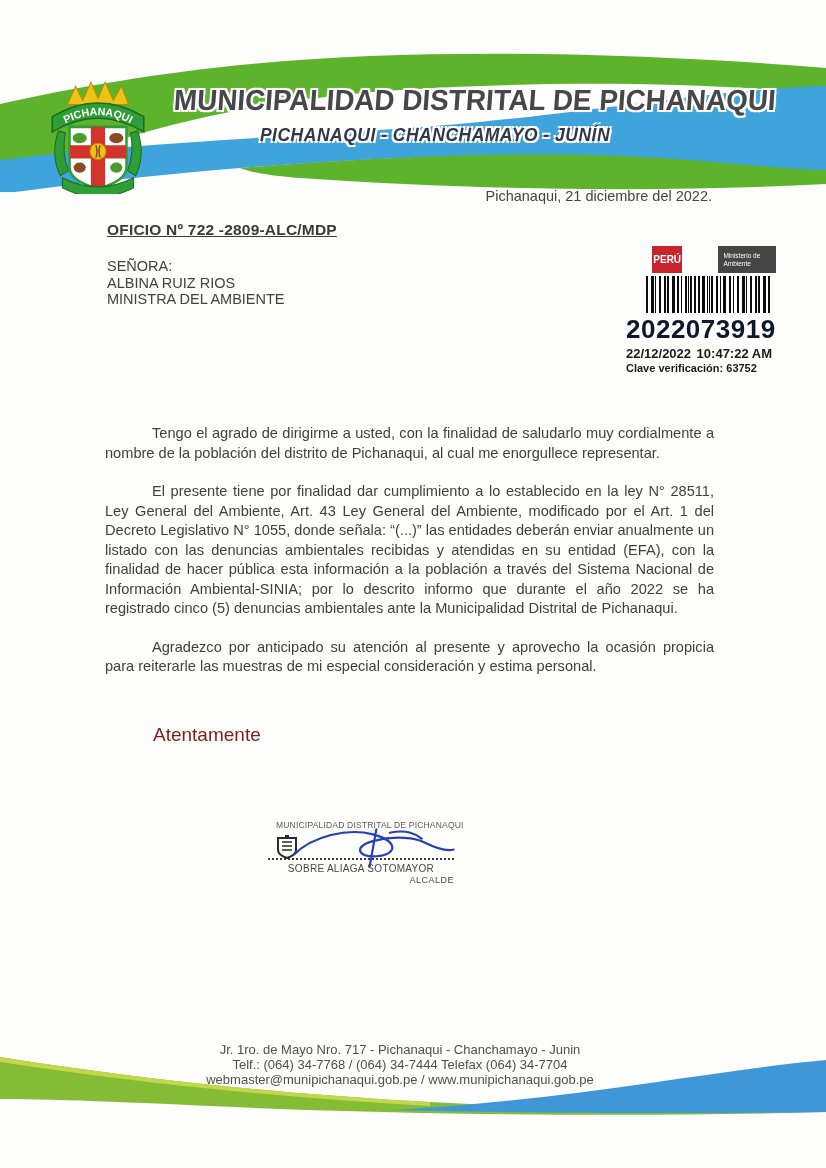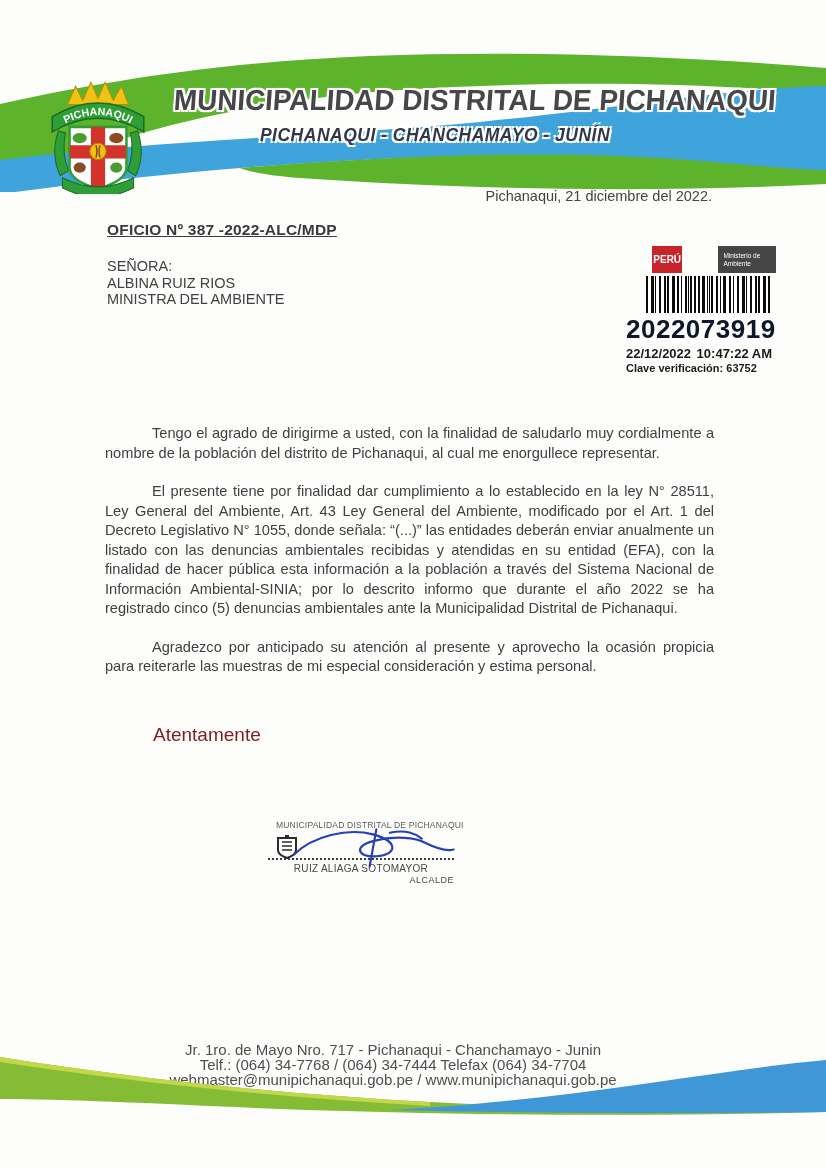--- a/index.html
+++ b/index.html
@@ -58,22 +58,22 @@
   .stamp-datetime { display:flex; justify-content:space-between; width:146px; font-size:13px; font-weight:bold; color:#1a1a1a; margin-top:1px; }
   .stamp-clave { width:156px; font-size:11px; font-weight:bold; color:#1a1a1a; margin-top:1px; }
   
   .sig-stamp-text { position:absolute; left:276px; top:820px; width:180px; font-size:8.5px; letter-spacing:0.2px; color:#5a5a5a; white-space:nowrap; }
   .sig-emblem { position:absolute; left:272px; top:834px; width:30px; height:26px; }
   .sig-scribble { position:absolute; left:288px; top:826px; width:170px; height:42px; }
   .sig-dots { position:absolute; left:268px; top:858px; width:186px; border-top:2px dotted #3c3c3c; }
   .sig-name { position:absolute; left:268px; top:863px; width:186px; text-align:center; font-size:10px; color:#474747; letter-spacing:0.3px; }
   .sig-role { position:absolute; left:268px; top:875px; width:186px; text-align:right; font-size:9px; color:#474747; letter-spacing:0.5px; }
   
-  .footer-text { position:absolute; left:113px; top:1042px; width:560px; text-align:center;
-                 font-size:15px; line-height:15px; color:#4f4f4f; }
+  .footer-text { position:absolute; left:120px; top:1042px; width:560px; text-align:center;
+                 font-size:13px; line-height:15px; color:#4f4f4f; }
   .footer-waves { position:absolute; left:0; top:1052px; width:826px; height:72px; }
 </style>
 </head>
 <body>
 
 <div class="page">
 
   <svg class="header-waves" viewBox="0 0 826 150" preserveAspectRatio="none">
     <path d="M0,62 C100,40 220,20 370,14 C520,8 680,14 826,26 L826,52 C680,38 520,40 400,48 C280,56 160,80 80,112 C50,124 20,138 0,150 Z" fill="#5db32c"></path>
     <path d="M0,118 C160,98 330,94 480,80 C620,66 730,46 826,44 L826,132 C660,132 520,110 380,117 C240,124 120,136 0,152 Z" fill="#3fa3dc"></path>
@@ -104,21 +104,21 @@
       <path d="M53,70 Q55,76 53,82 M57,70 Q55,76 57,82" stroke="#8a4a22" stroke-width="1.5" fill="none"></path>
     </g>
     <path d="M20,102 Q55,120 90,102 L90,112 Q55,130 20,112 Z" fill="#2f9e36" stroke="#1c6b22" stroke-width="1"></path>
   </svg>
 
   <div class="org-title">MUNICIPALIDAD DISTRITAL DE PICHANAQUI</div>
   <div class="org-subtitle">PICHANAQUI - CHANCHAMAYO - JUNÍN</div>
 
   <div class="date-line">Pichanaqui, 21 diciembre del 2022.</div>
 
-  <div class="oficio">OFICIO Nº 387 -2022-ALC/MDP</div>
+  <div class="oficio">OFICIO Nº 722 -2809-ALC/MDP</div>
 
   <div class="recipient">
     <div>SEÑORA:</div>
     <div>ALBINA RUIZ RIOS</div>
     <div>MINISTRA DEL AMBIENTE</div>
   </div>
 
   <div class="stamp">
     <div class="stamp-logos">
       <div class="stamp-peru">PERÚ</div>
@@ -147,21 +147,21 @@
     <path d="M6,4 L24,4 L24,16 Q24,21 15,24 Q6,21 6,16 Z" fill="none" stroke="#2b2b2b" stroke-width="2"></path>
     <path d="M10,8 L20,8 M10,12 L20,12 M10,16 L20,16" stroke="#2b2b2b" stroke-width="1.5"></path>
     <path d="M13,1 L17,1 L17,4 L13,4 Z" fill="#2b2b2b"></path>
   </svg>
   <svg class="sig-scribble" viewBox="0 0 200 50">
     <path d="M6,34 C28,12 70,2 100,10 C130,18 130,34 104,36 C82,38 76,24 100,18 C126,11 152,14 162,20 C176,27 188,30 196,28
              M104,4 L96,48
              M120,8 C140,4 150,9 158,15" fill="none" stroke="#2741b5" stroke-width="2.6" stroke-linecap="round"></path>
   </svg>
   <div class="sig-dots"></div>
-  <div class="sig-name">RUIZ ALIAGA SOTOMAYOR</div>
+  <div class="sig-name">SOBRE ALIAGA SOTOMAYOR</div>
   <div class="sig-role">ALCALDE</div>
 
   <div class="footer-text">
     <div>Jr. 1ro. de Mayo Nro. 717 - Pichanaqui - Chanchamayo - Junin</div>
     <div>Telf.: (064) 34-7768 / (064) 34-7444 Telefax (064) 34-7704</div>
     <div>webmaster@munipichanaqui.gob.pe / www.munipichanaqui.gob.pe</div>
   </div>
 
   <svg class="footer-waves" viewBox="0 0 826 72" preserveAspectRatio="none">
     <path d="M0,5 C130,26 280,42 430,50 C580,58 710,58 826,50 L826,60 C650,65 450,63 280,57 C160,52 70,47 0,47 Z" fill="#84bc35"></path>

